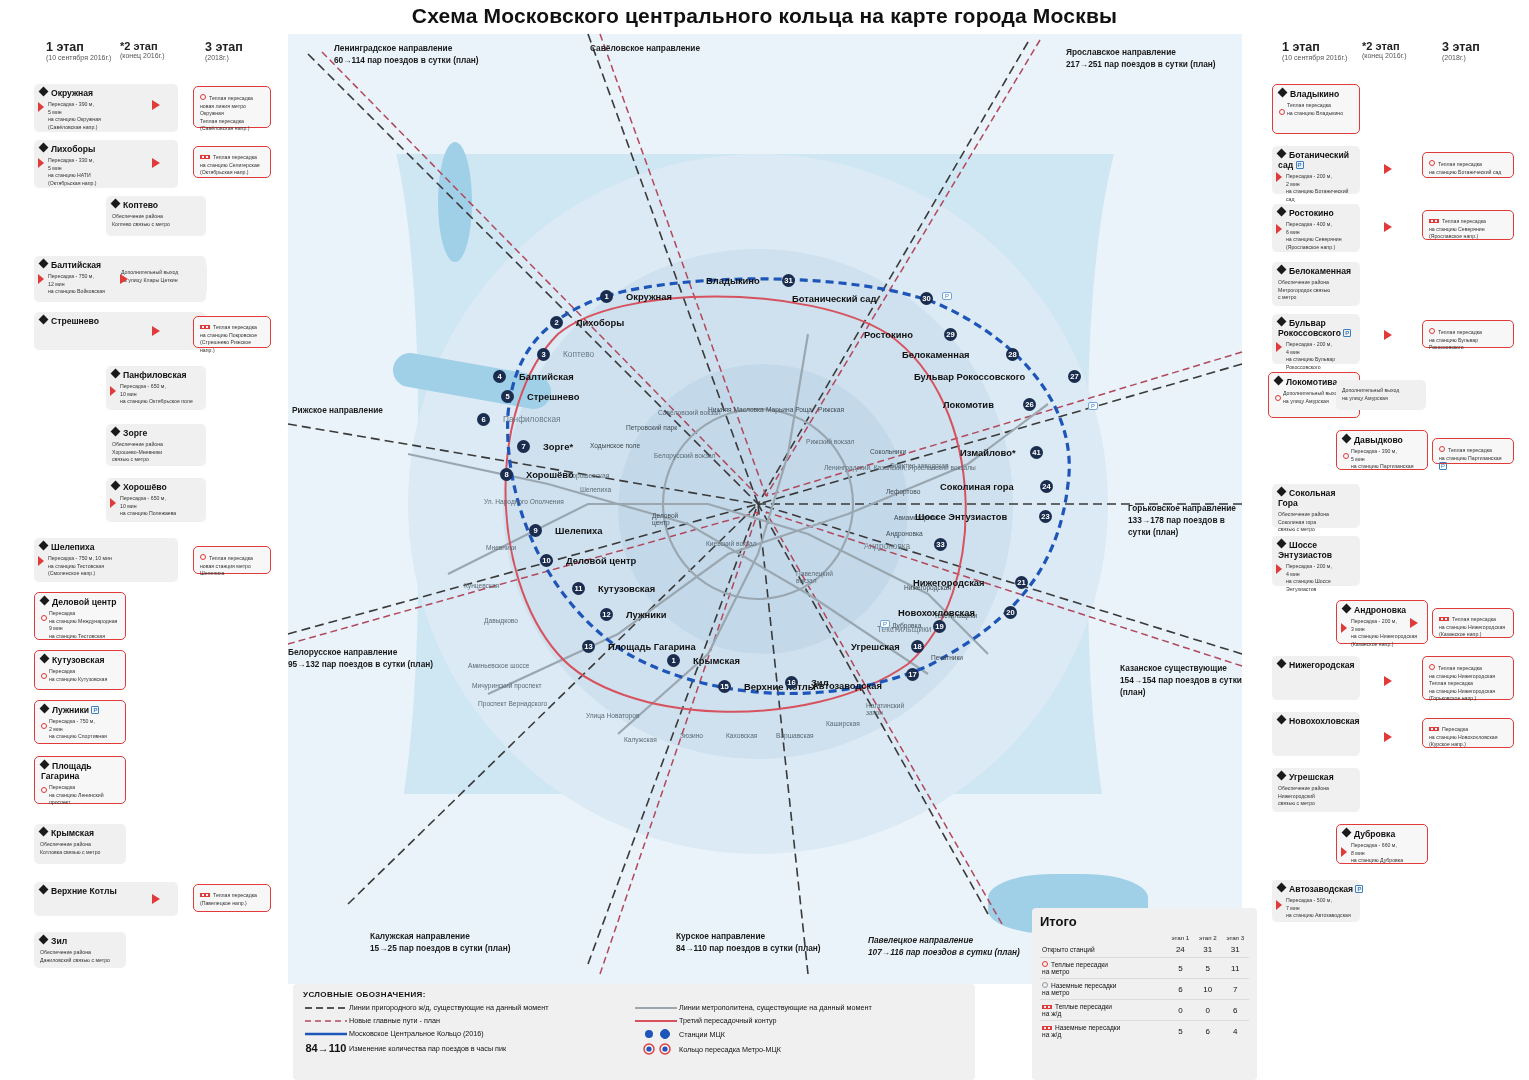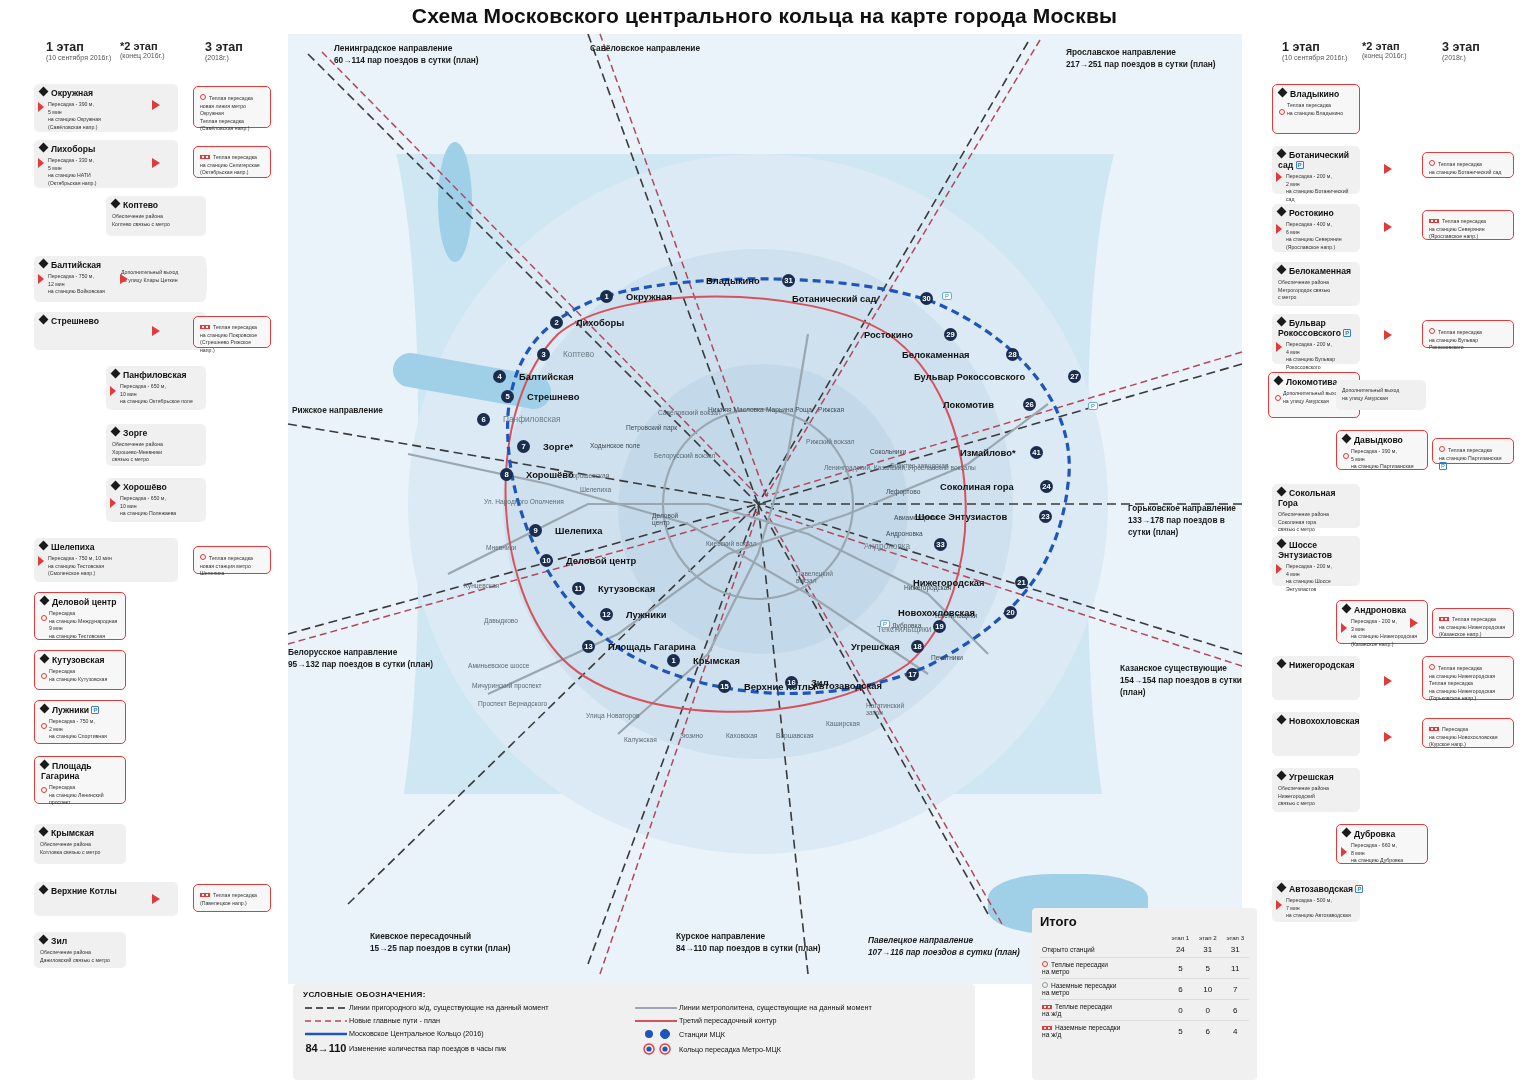--- a/index.html
+++ b/index.html
@@ -484,21 +484,21 @@
   <div class="dirlabel" style="left:302px; top:8px;"><span>Савёловское направление</span></div>
   <div class="dirlabel" style="left:778px; top:12px;"><span>Ярославское направление</span>
 <span>217→251 пар поездов в сутки (план)</span></div>
   <div class="dirlabel" style="left:4px; top:370px;"><span>Рижское направление</span></div>
   <div class="dirlabel" style="left:840px; top:468px;"><span>Горьковское направление</span>
 <span>133→178 пар поездов в сутки (план)</span></div>
   <div class="dirlabel" style="left:832px; top:628px;"><span>Казанское существующие</span>
 <span>154→154 пар поездов в сутки (план)</span></div>
   <div class="dirlabel" style="left:0; top:612px;"><span>Белорусское направление</span>
 <span>95→132 пар поездов в сутки (план)</span></div>
-  <div class="dirlabel" style="left:82px; top:896px;"><span>Киевское пересадочный</span>
+  <div class="dirlabel" style="left:82px; top:896px;"><span>Калужская направление</span>
 <span>15→25 пар поездов в сутки (план)</span></div>
   <div class="dirlabel" style="left:388px; top:896px;"><span>Курское направление</span>
 <span>84→110 пар поездов в сутки (план)</span></div>
   <div class="dirlabel" style="left:580px; top:900px;font-style:italic;"><span>Павелецкое направление</span>
 <span>107→116 пар поездов в сутки (план)</span></div>
 
   <div class="slabel" style="left:370px; top:375px;">Савёловский вокзал</div>
   <div class="slabel dk" style="left:420px; top:372px;">Нижняя Масловка</div>
   <div class="slabel dk" style="left:478px; top:372px;">Марьина Роща</div>
   <div class="slabel dk" style="left:530px; top:372px;">Рижская</div>

